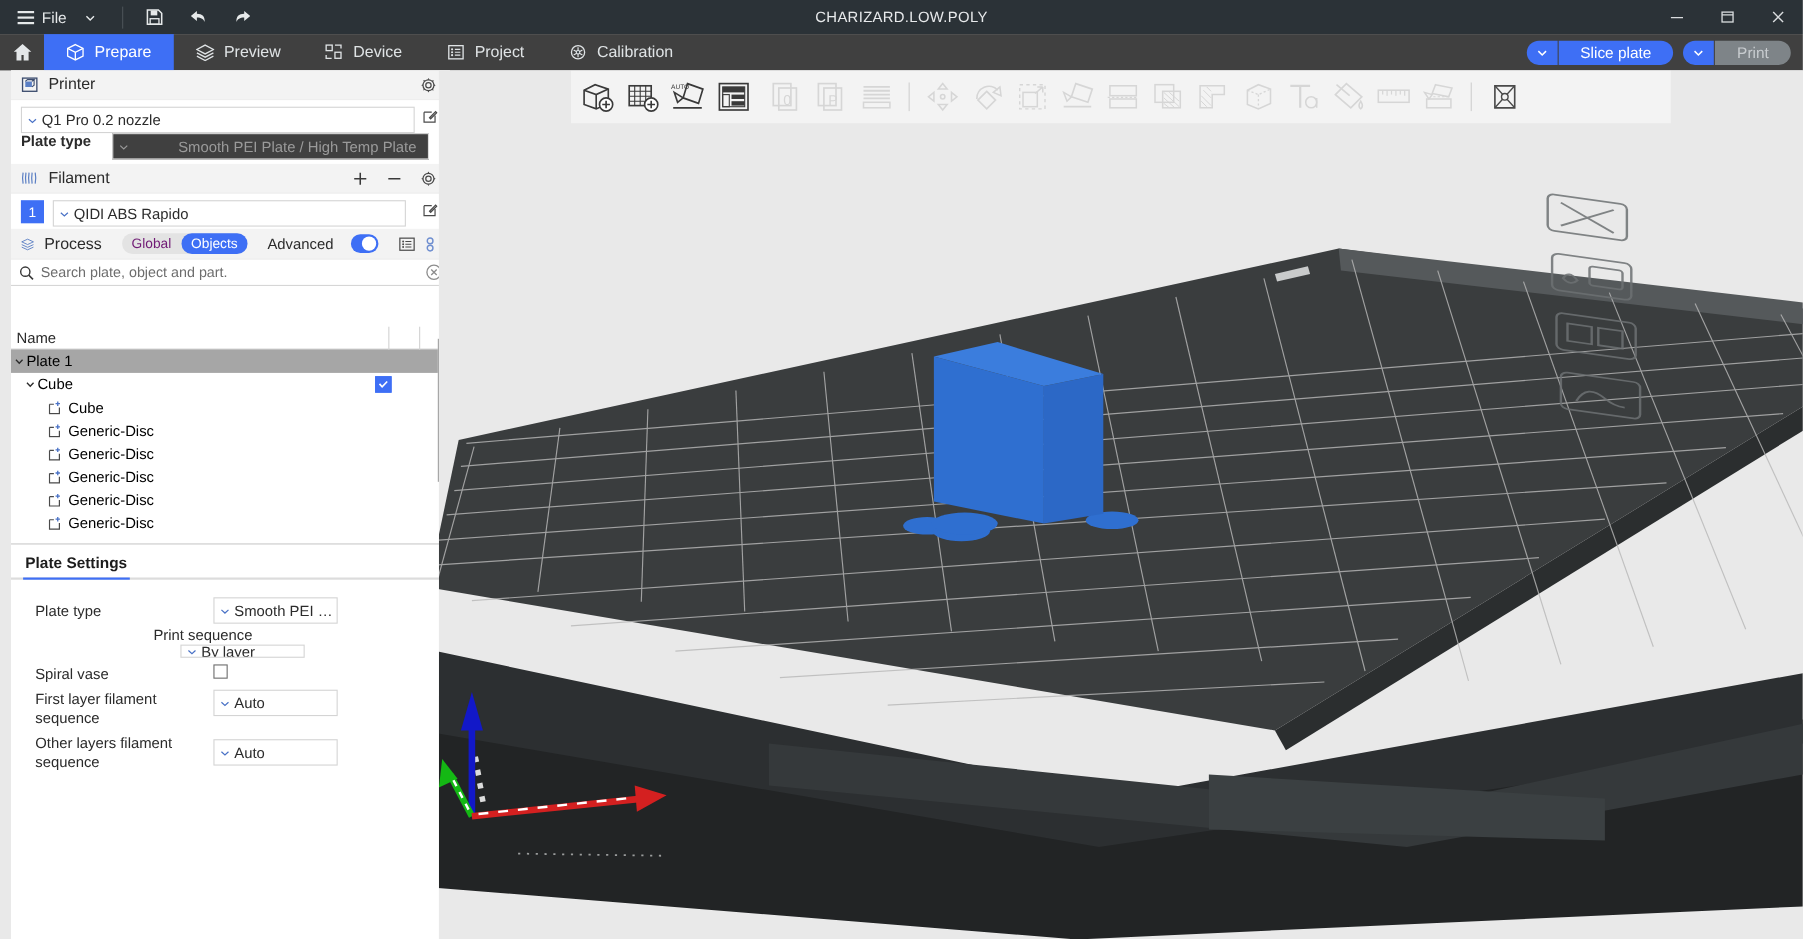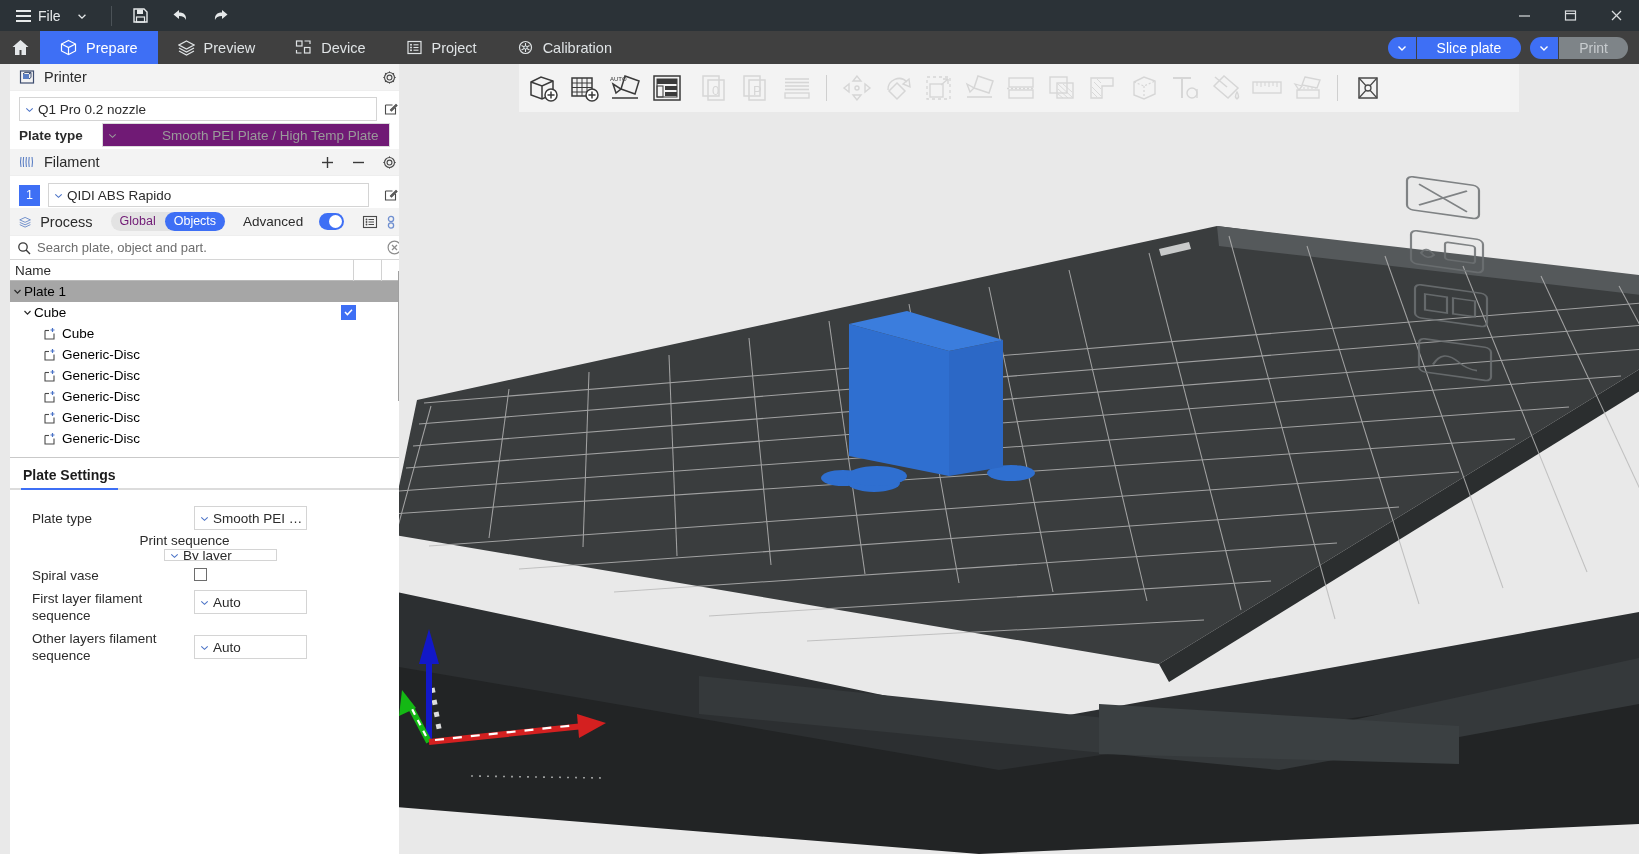--- a/index.html
+++ b/index.html
@@ -63,27 +63,27 @@
     background:#ffffff;
   }
   .section-head {
     height:27px; background:#f3f3f3; display:flex; align-items:center;
     padding:0 9px; gap:9px; border-bottom:1px solid #eee;
   }
   .section-head .title { font-size:14.5px; color:#2b2b2b; }
   .section-head .spacer { flex:1; }
   .sh-btn { width:22px; height:22px; display:flex; align-items:center; justify-content:center; }
 
-  .row { display:flex; align-items:center; padding:0 9px; }
+  .row { display:flex; align-items:flex-start; padding:0 9px; }
   .combo {
     height:24px; border:1px solid #d4d4d4; background:#fff;
     display:flex; align-items:center; padding:0 4px; gap:3px;
     font-size:13.5px; color:#2b2b2b; overflow:hidden; white-space:nowrap;
   }
-  .combo.disabled { background:#701a75; border-color:#dcdcdc; color:#9a9a9a;gap:44px; }
+  .combo.disabled { background:#404040; border-color:#dcdcdc; color:#9a9a9a;gap:44px; }
   .mini-chev { flex:0 0 11px; width:11px; height:11px; }
   .edit-ico { width:18px; height:18px; margin-left:5px; display:flex; align-items:center; justify-content:center;}
   .lbl { font-size:13.5px; color:#2b2b2b; }
   .lbl.bold { font-weight:bold; }
 
   .chk {
     width:11px; height:11px; border:1px solid #6d6d6d; background:#fff; display:inline-block;
   }
   .chk.big { width:13px; height:13px; }
   .chk.blue {
@@ -111,21 +111,21 @@
     height:24px; display:flex; align-items:center; gap:6px; padding:0 7px;
     border-bottom:1px solid #d6d6d6;
   }
   .searchbar input {
     flex:1; border:none; outline:none; font-size:13px; color:#6d6d6d;
     font-family:"Liberation Sans", sans-serif; background:transparent;
   }
   .searchbar input::placeholder { color:#6d6d6d; }
 
   .objtable { position:relative; }
-  .oth { height:21px; display:flex; align-items:center; border-bottom:1px solid #b9b9b9; }
+  .oth { height:21px; display:flex; align-items:center; border-bottom:1px solid #b9b9b9;margin-top:37px; }
   .oth .c1 { flex:1; padding-left:5px; font-size:13.5px; color:#2b2b2b; }
   .oth .c2, .oth .c3 { width:28px; height:21px; border-left:1px solid #d2d2d2; }
   .otr { height:21px; display:flex; align-items:center; font-size:13.5px; color:#000000; }
   .otr.sel { background:#a6a6a6; }
   .otr .tw { width:14px; display:flex; align-items:center; justify-content:center; }
   .part-ico { width:13px; height:13px; margin-right:5px; position:relative; display:inline-block; }
 
   .tab-underline { height:2px; background:#3e6ff5; }
 
   .ps-row { display:flex; align-items:center; padding:0 0 0 22px; }
@@ -174,20 +174,21 @@
           <path d="M8 3 L2.5 7.5 L8 12 V9 c4 0 6 1.5 7 4 C15.5 8 13 5.5 8 5.5 Z" fill="#e6e9ea"></path>
         </svg>
       </div>
       <div class="tb-icon" style="margin-left:10px">
         <svg width="19" height="17" viewBox="0 0 19 17">
           <path d="M11 3 L16.5 7.5 L11 12 V9 c-4 0 -6 1.5 -7 4 C3.5 8 6 5.5 11 5.5 Z" fill="#e6e9ea"></path>
         </svg>
       </div>
     </div>
 
+    <div class="tb-title">CHARIZARD.LOW.POLY</div>
 
     <div class="tb-right">
       <div class="win-btn">
         <svg width="13" height="13" viewBox="0 0 13 13">
           <line x1="1" y1="7" x2="12" y2="7" stroke="#d9dcde" stroke-width="1.2"></line>
         </svg>
       </div>
       <div class="win-btn">
         <svg width="13" height="13" viewBox="0 0 13 13">
           <rect x="1.5" y="2" width="10" height="9" fill="none" stroke="#d9dcde" stroke-width="1.2"></rect>

